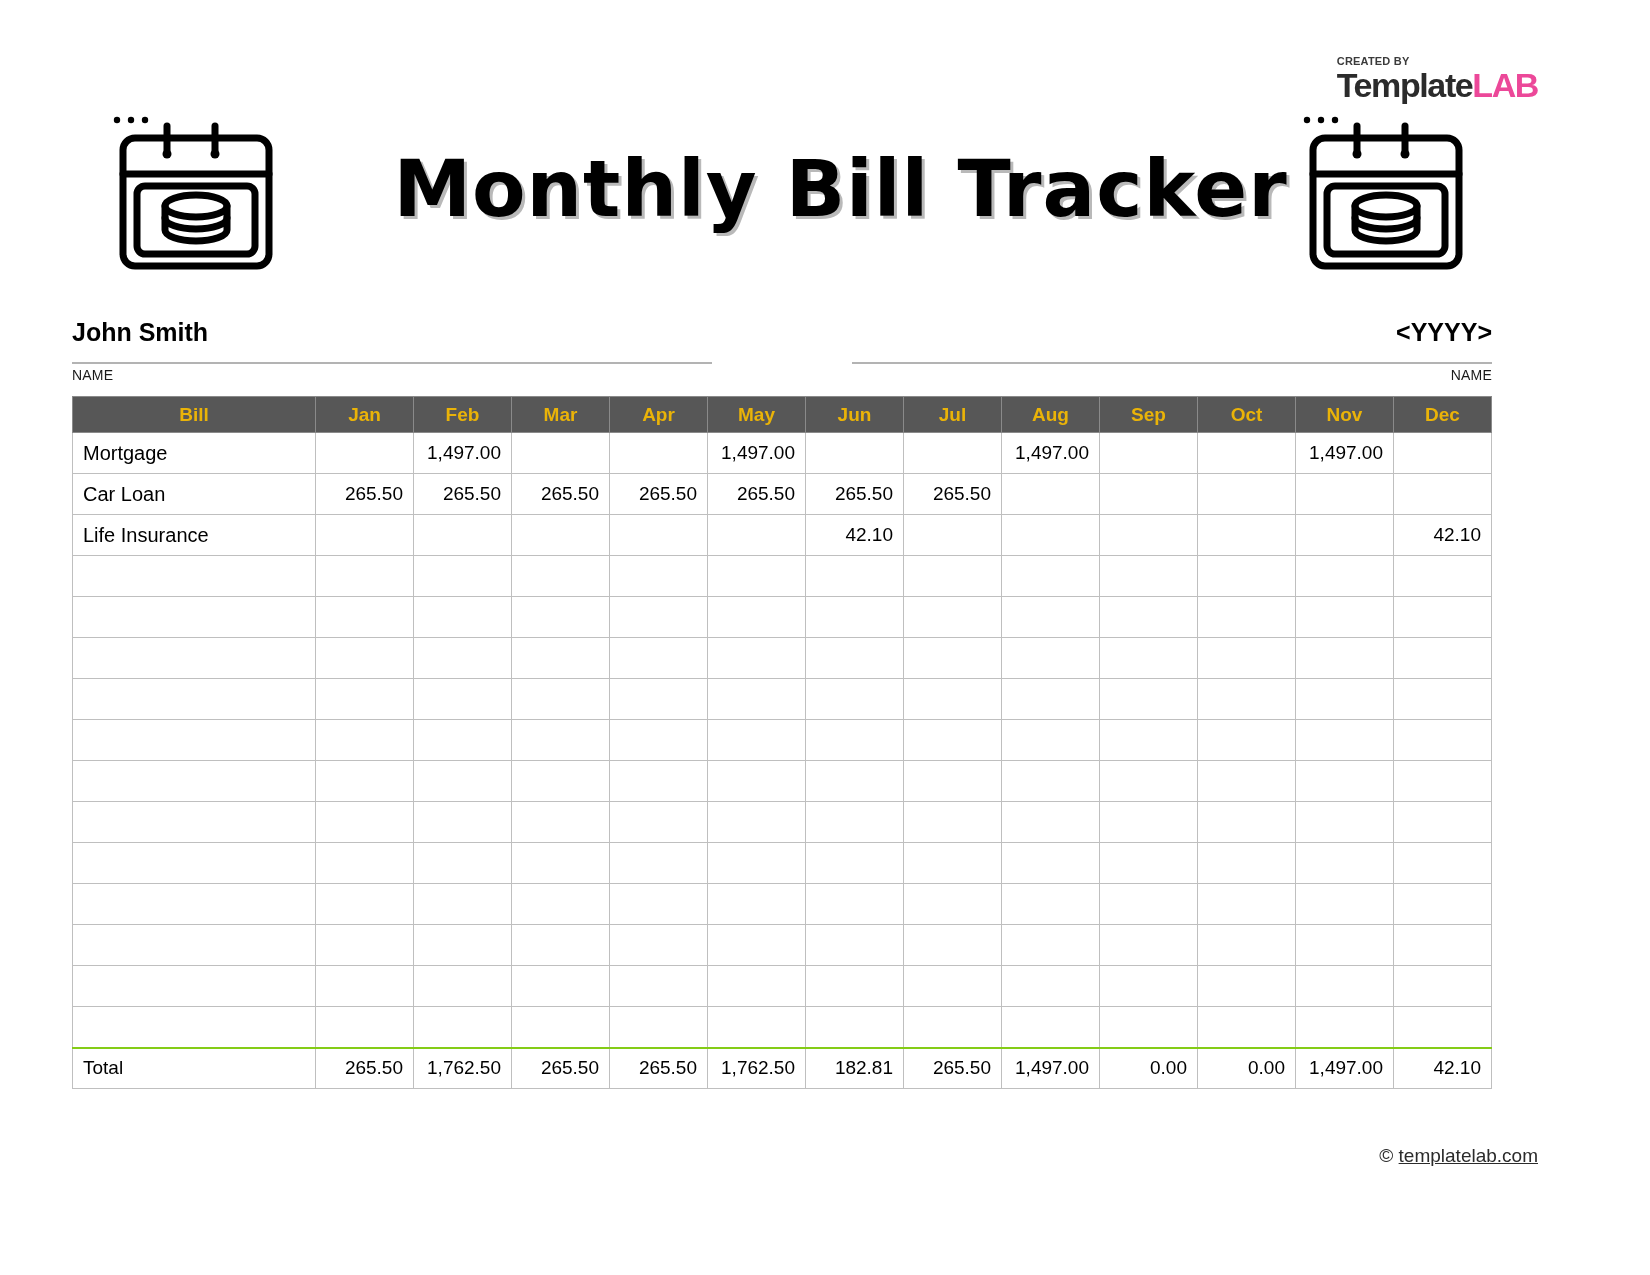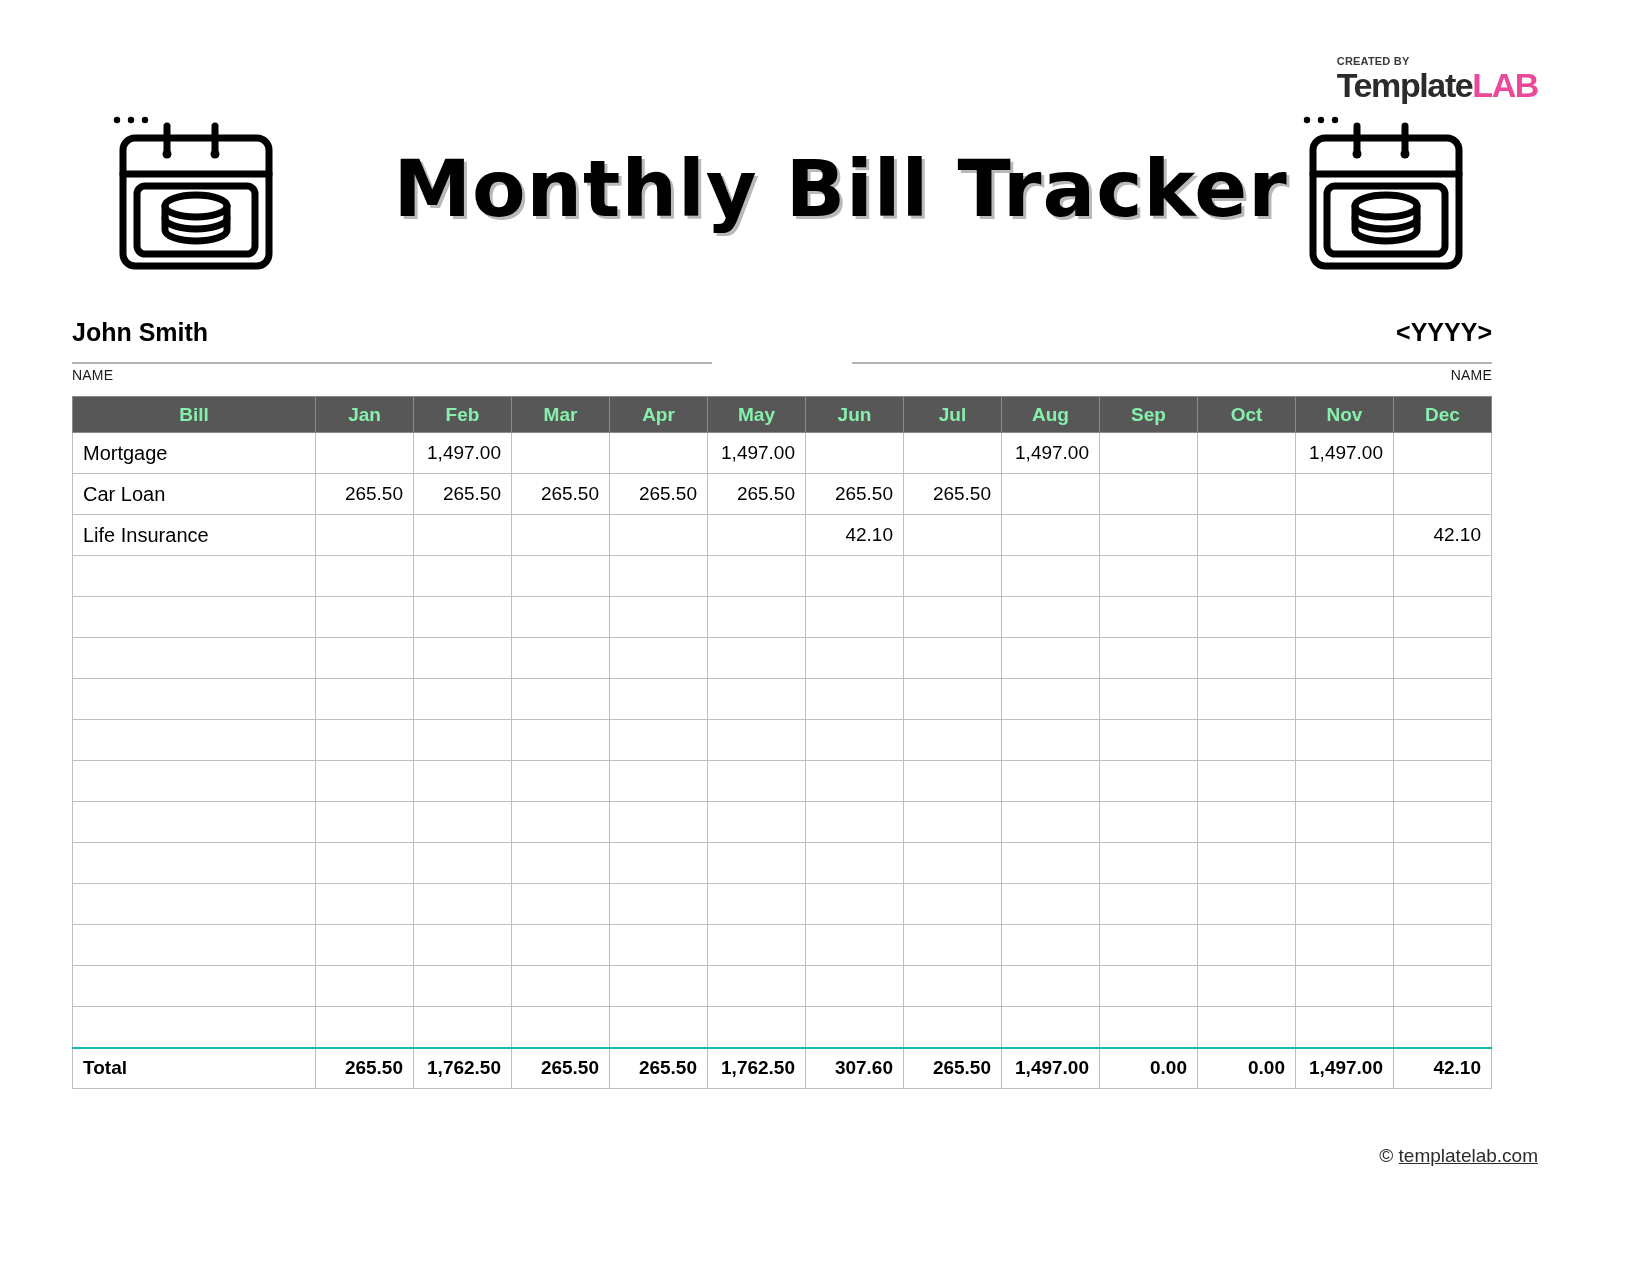--- a/index.html
+++ b/index.html
@@ -107,21 +107,21 @@
     table-layout: fixed;
     font-size: 18px;
   }
   table.bill th, table.bill td {
     border: 1px solid #bfbfbf;
     height: 41px;
     padding: 0 10px;
   }
   table.bill thead th {
     background: #575757;
-    color: #86efac;
+    color: #eab308;
     font-weight: bold;
     font-size: 19px;
     text-align: center;
     border-color: #8a8a8a;
     height: 36px;
   }
   table.bill thead th.col-bill { text-align: center; }
 
   col.c-bill { width: 243px; }
   col.c-mon  { width: 98px; }
@@ -130,22 +130,22 @@
     text-align: left;
     font-size: 20px;
     white-space: nowrap;
   }
   td.num-cell {
     text-align: right;
     font-size: 19px;
     white-space: nowrap;
   }
   tr.total-row td {
-    font-weight: bold;
-    border-top: 2px solid #14b8a6;
+    font-weight: normal;
+    border-top: 2px solid #84cc16;
   }
   tr.total-row td.label-cell { font-size: 19px; }
   tr.total-row td.num-cell { font-size: 19px; }
 
   
   .footer {
     position: absolute;
     right: 112px; bottom: 108px;
     font-size: 19px;
     color: #2b2b2b;
@@ -478,21 +478,21 @@
           <td class="num-cell"></td>
           <td class="num-cell"></td>
         </tr>
         <tr class="total-row">
           <td class="label-cell">Total</td>
           <td class="num-cell">265.50</td>
           <td class="num-cell">1,762.50</td>
           <td class="num-cell">265.50</td>
           <td class="num-cell">265.50</td>
           <td class="num-cell">1,762.50</td>
-          <td class="num-cell">307.60</td>
+          <td class="num-cell">182.81</td>
           <td class="num-cell">265.50</td>
           <td class="num-cell">1,497.00</td>
           <td class="num-cell">0.00</td>
           <td class="num-cell">0.00</td>
           <td class="num-cell">1,497.00</td>
           <td class="num-cell">42.10</td>
         </tr>
       </tbody>
   </table>
 </div>

